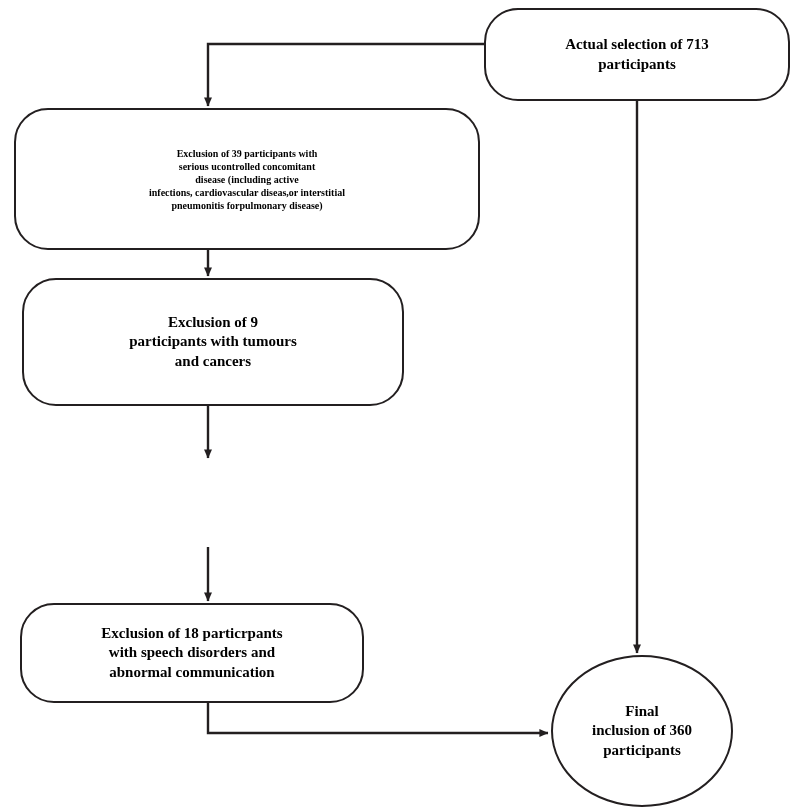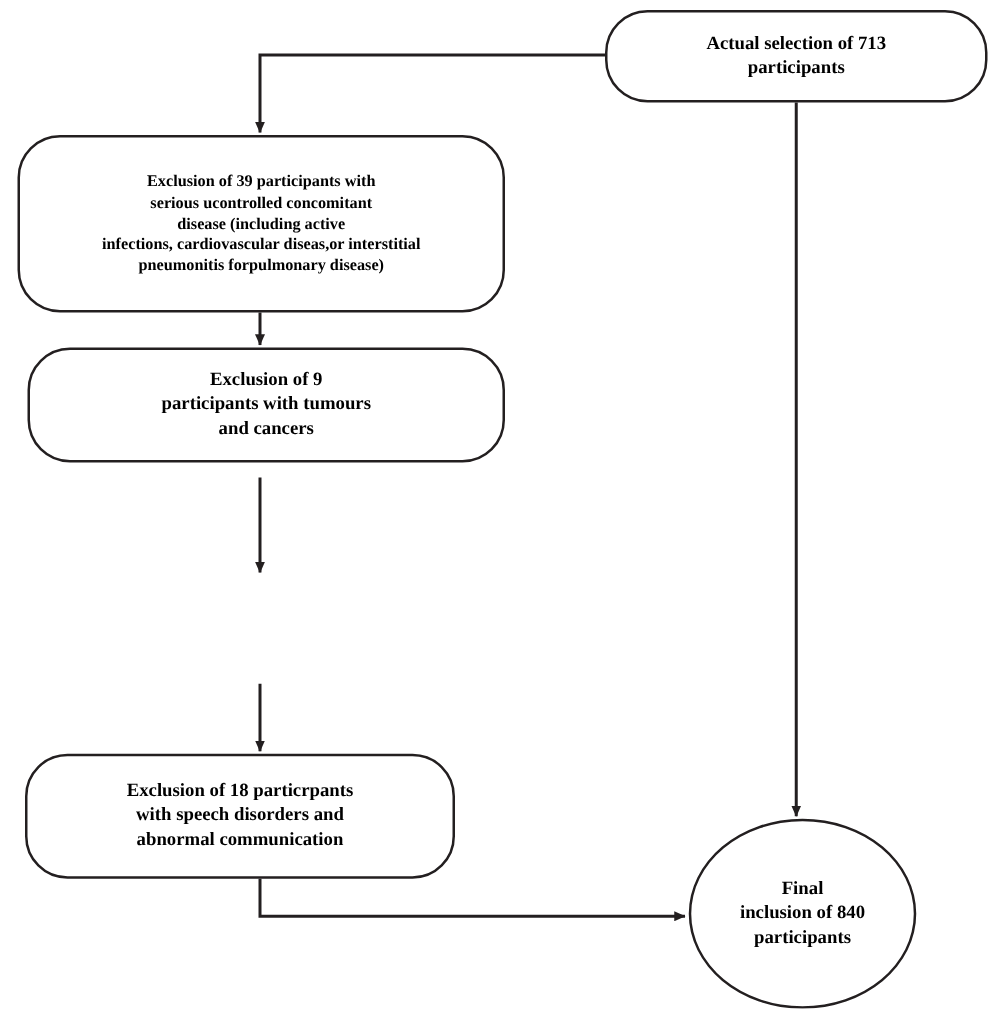--- a/index.html
+++ b/index.html
@@ -68,45 +68,45 @@
 
     <path d="M208,250 L208,276" fill="none" stroke="#231f20" stroke-width="2.4" marker-end="url(#arrowhead)"></path>
 
     <path d="M208,382 L208,458" fill="none" stroke="#231f20" stroke-width="2.4" marker-end="url(#arrowhead)"></path>
 
     <path d="M208,547 L208,601" fill="none" stroke="#231f20" stroke-width="2.4" marker-end="url(#arrowhead)"></path>
 
     <path d="M208,703 L208,733 L548,733" fill="none" stroke="#231f20" stroke-width="2.4" marker-end="url(#arrowhead)"></path>
   </svg>
 
-  <div class="node rounded" style="left:484px; top:8px; width:306px; height:74px; font-size:15px;">
+  <div class="node rounded" style="left:484px; top:8px; width:306px; height:93px; font-size:15px;">
     <span class="txt">Actual selection of 713
 participants</span>
   </div>
 
-  <div class="node rounded" style="left:14px; top:108px; width:390px; height:142px; font-size:13px;align-items:center;">
+  <div class="node rounded" style="left:14px; top:108px; width:466px; height:142px; font-size:10px;align-items:center;">
     <span class="txt">Exclusion of 39 participants with
 serious ucontrolled concomitant
 disease (including active
 infections, cardiovascular diseas,or interstitial
 pneumonitis forpulmonary disease)</span>
   </div>
 
-  <div class="node rounded" style="left:22px; top:278px; width:382px; height:92px; font-size:15px;text-align:center;">
+  <div class="node rounded" style="left:22px; top:278px; width:382px; height:128px; font-size:15px;text-align:center;">
     <span class="txt">Exclusion of 9
 participants with tumours
 and cancers</span>
   </div>
 
 
   <div class="node rounded" style="left:20px; top:603px; width:344px; height:100px; font-size:15px;">
     <span class="txt">Exclusion of 18 particrpants
 with speech disorders and
 abnormal communication</span>
   </div>
 
   <div class="node ellipse" style="left:551px; top:655px; width:182px; height:152px; font-size:15px;">
     <span class="txt">Final
-inclusion of 840
+inclusion of 360
 participants</span>
   </div>
 
 </div>
 
 </body></html>

